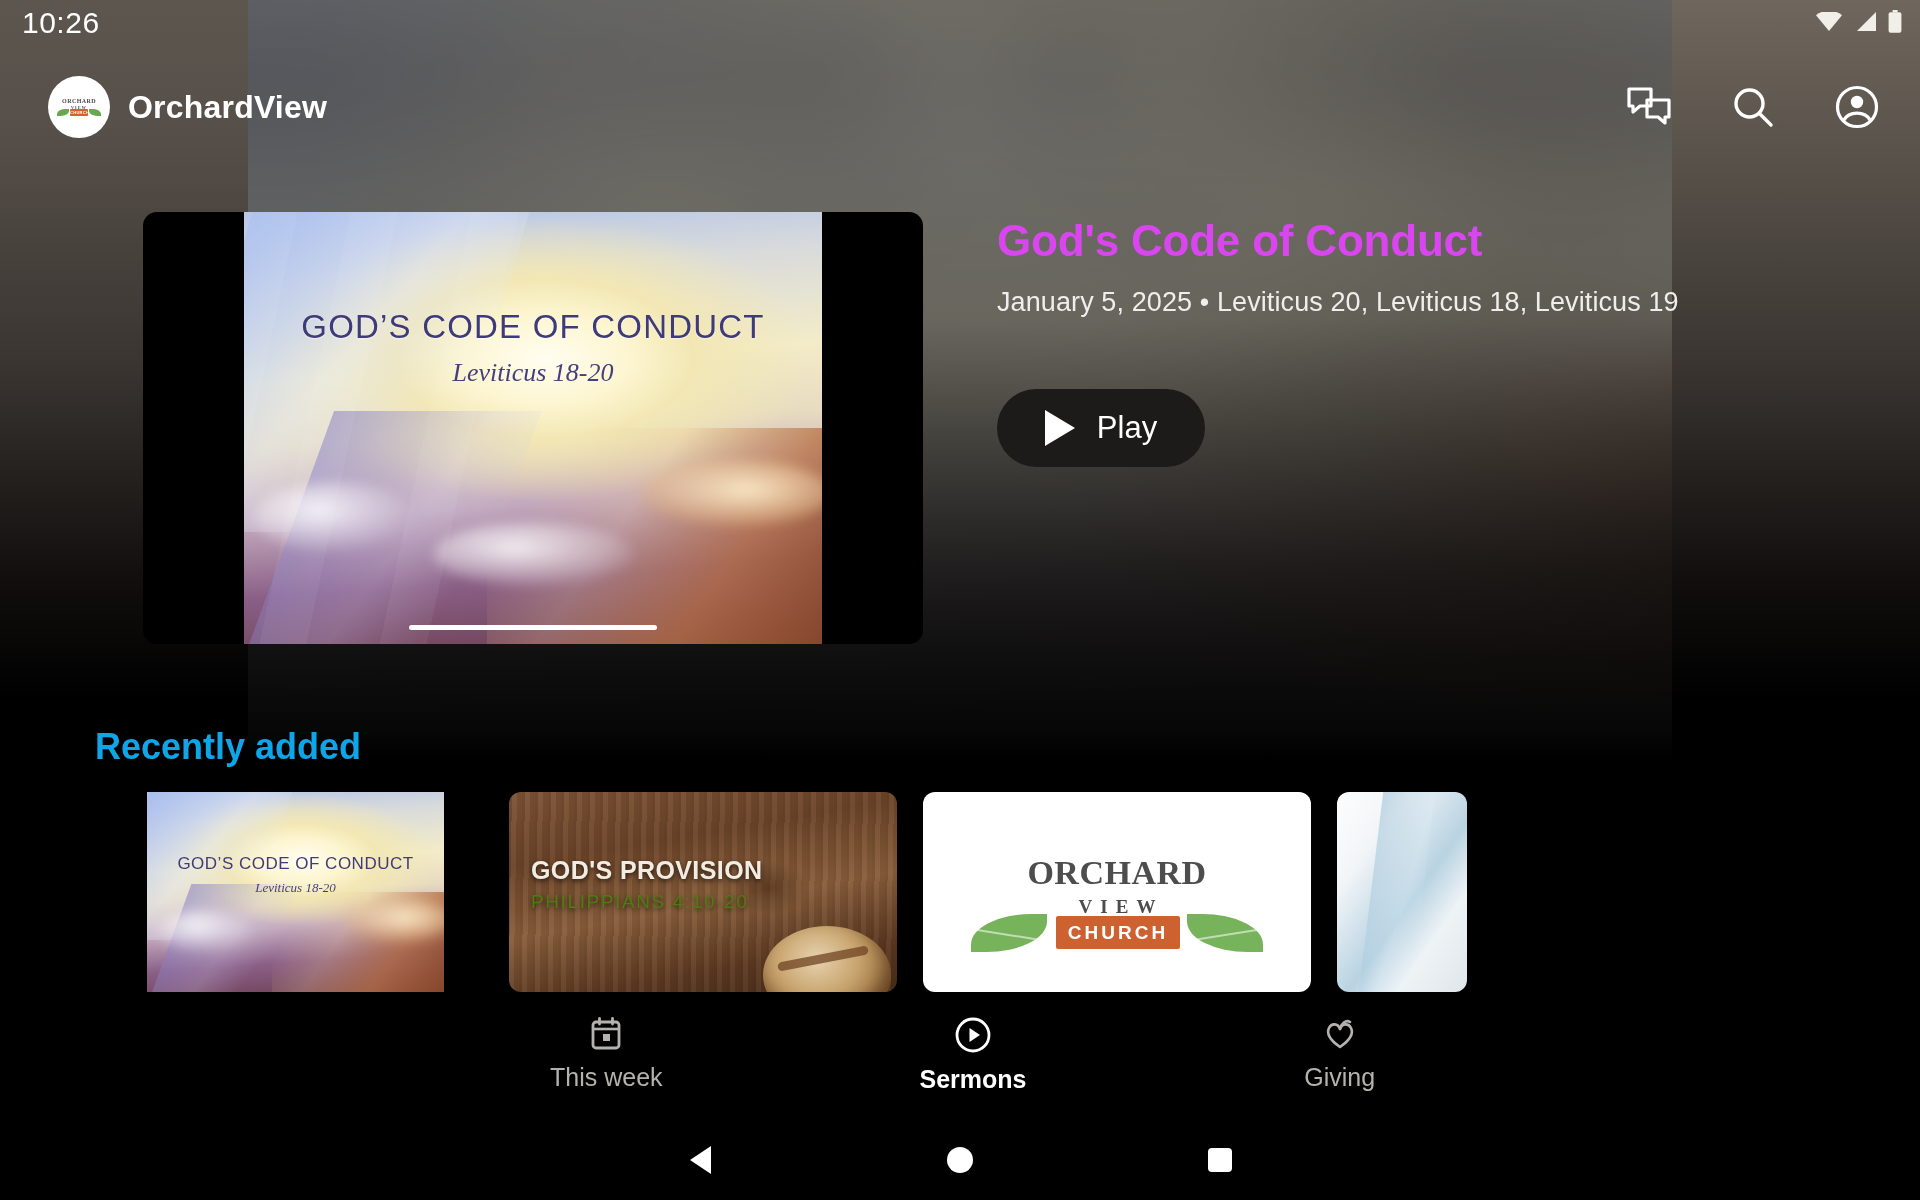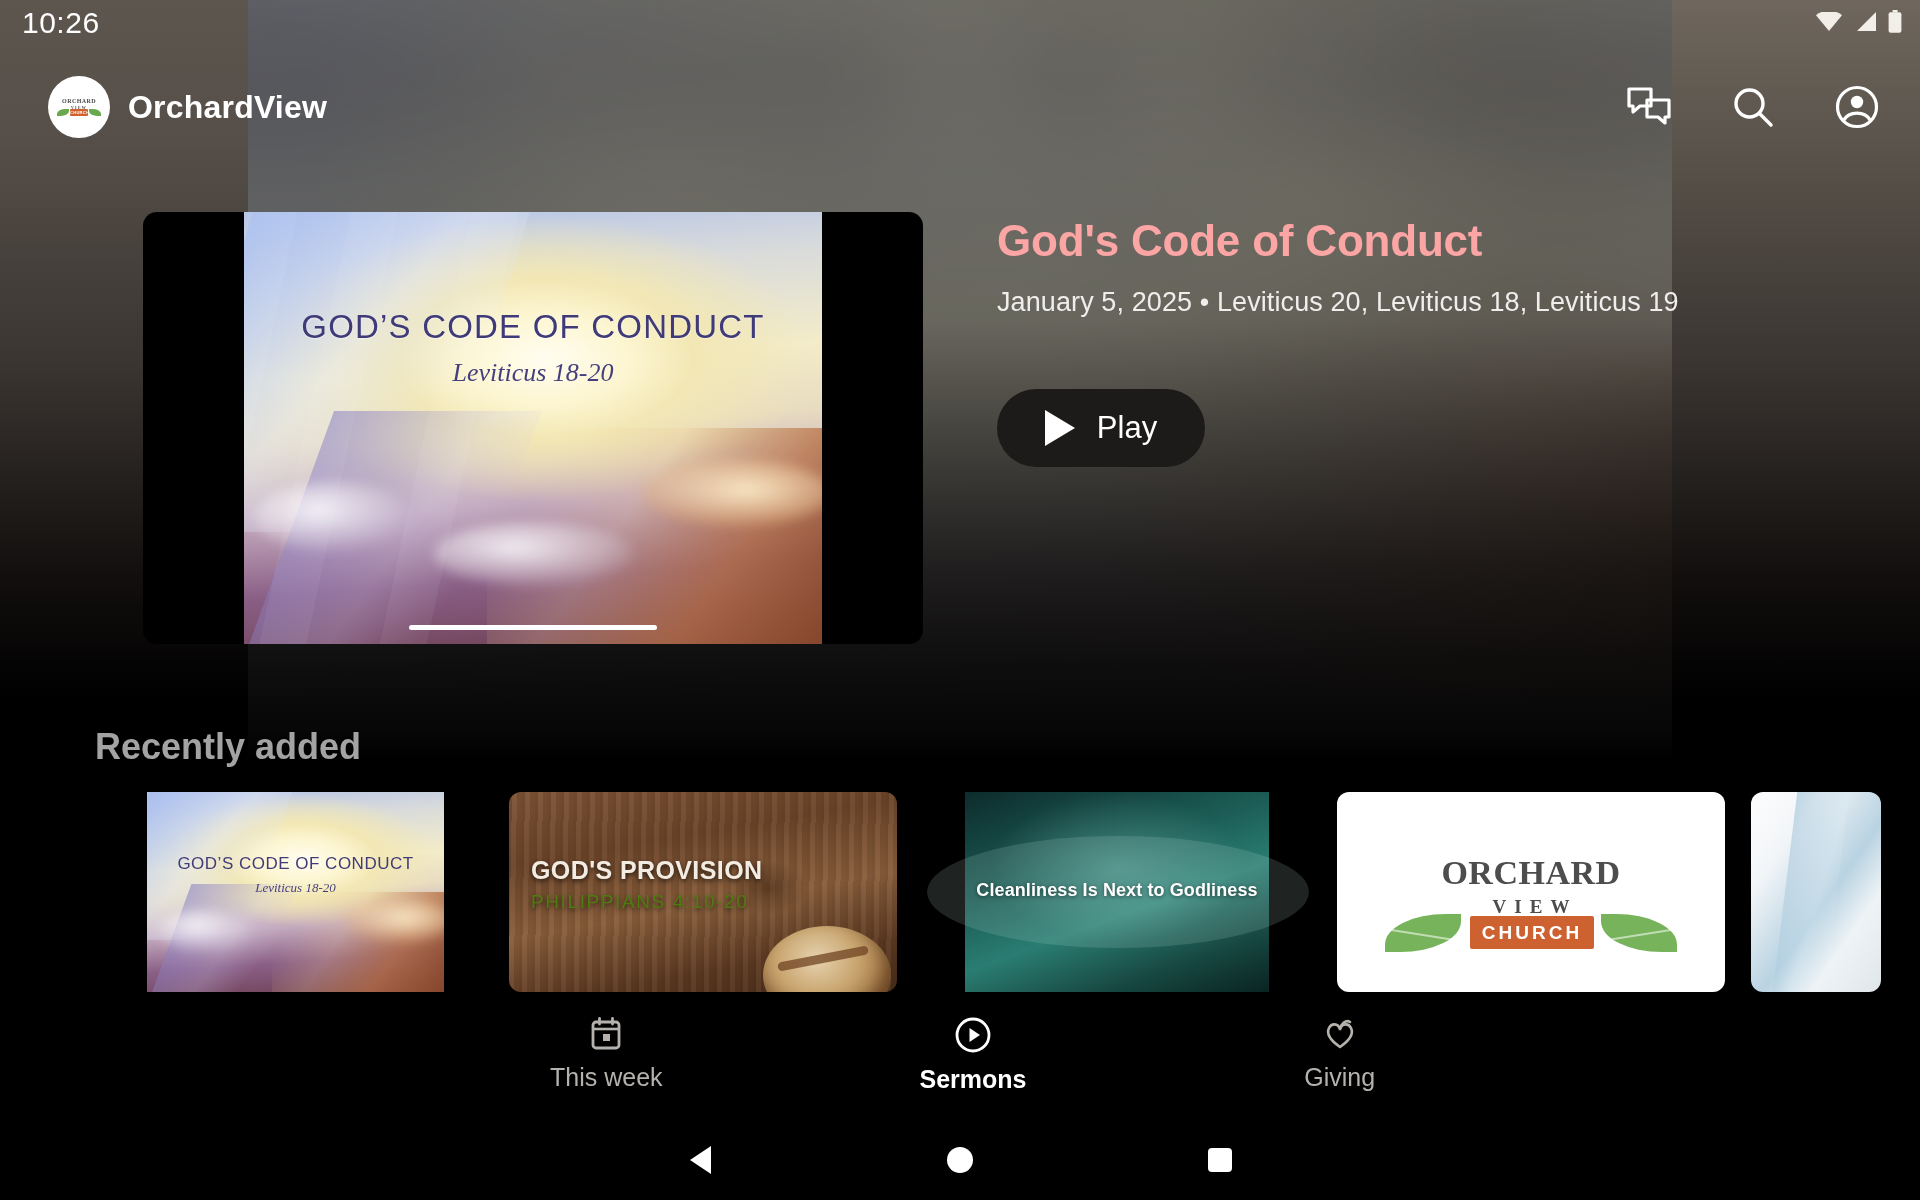--- a/index.html
+++ b/index.html
@@ -174,39 +174,39 @@
   .badges{ display:flex; align-items:center; gap:9px; margin-top:47px; }
   .badge-new{
     background:#fff; color:#111; font-size:24px; font-weight:400;
     padding:5px 14px 7px; border-radius:9px; line-height:1;
   }
   .badge-dur{
     background:#1e1c1a; color:#fff; font-size:24px; font-weight:700;
     padding:6px 14px 8px; border-radius:9px; line-height:1; letter-spacing:.3px;
   }
   .hero-title{
-    color:#fca5a5; font-size:44px; font-weight:700; margin-top:26px; letter-spacing:-.2px;
+    color:#d946ef; font-size:44px; font-weight:700; margin-top:26px; letter-spacing:-.2px;
   }
   .hero-meta{
     color:#f0eeec; font-size:27px; font-weight:400; margin-top:21px; letter-spacing:.1px;
   }
   .play-btn{
     margin-top:71px; width:208px; height:78px; border-radius:44px;
     background:#1d1b19; display:flex; align-items:center; justify-content:center; gap:22px;
     cursor:pointer; border:none;
   }
   .play-tri{
     width:0;height:0;border-left:30px solid #fff;border-top:18px solid transparent;border-bottom:18px solid transparent;
   }
   .play-lbl{ color:#fff; font-size:31px; font-weight:400; }
 
   
   .section{ position:absolute; left:0; top:700px; width:1920px; z-index:30; }
   .section-title{
-    position:absolute; left:95px; top:26px; color:#a3a3a3; font-size:36px; font-weight:700;
+    position:absolute; left:95px; top:26px; color:#0ea5e9; font-size:36px; font-weight:700;
   }
   .carousel{
     position:absolute; left:95px; top:92px; display:flex; gap:26px; align-items:flex-start;
   }
   .card{
     position:relative; width:388px; height:200px; border-radius:12px; overflow:hidden;
     background:#000; flex:none; cursor:pointer;
   }
   .card.clip{ width:130px; }
   .card-inner{ position:absolute; inset:0; }
@@ -466,28 +466,20 @@
         <div class="card-inner">
           <div class="c2-wood"></div>
           <div class="c2-knot"></div>
           <div class="c2-wheat"></div>
           <div class="c2-bread"></div>
           <div class="c2-title">GOD'S PROVISION</div>
           <div class="c2-ref">PHILIPPIANS 4:10-20</div>
         </div>
       </div>
 
-      <div class="card">
-        <div class="card-inner">
-          <div class="c3-bg">
-            <div class="c3-ellipse"></div>
-            <div class="c3-txt">Cleanliness Is Next to Godliness</div>
-          </div>
-        </div>
-      </div>
 
       <div class="card">
         <div class="card-inner">
           <div class="c4-bg"></div>
           <div class="c4-leaf l"></div>
           <div class="c4-leaf r"></div>
           <div class="c4-orchard">ORCHARD</div>
           <div class="c4-view">VIEW</div>
           <div class="c4-band">
               <span>CHURCH</span>

